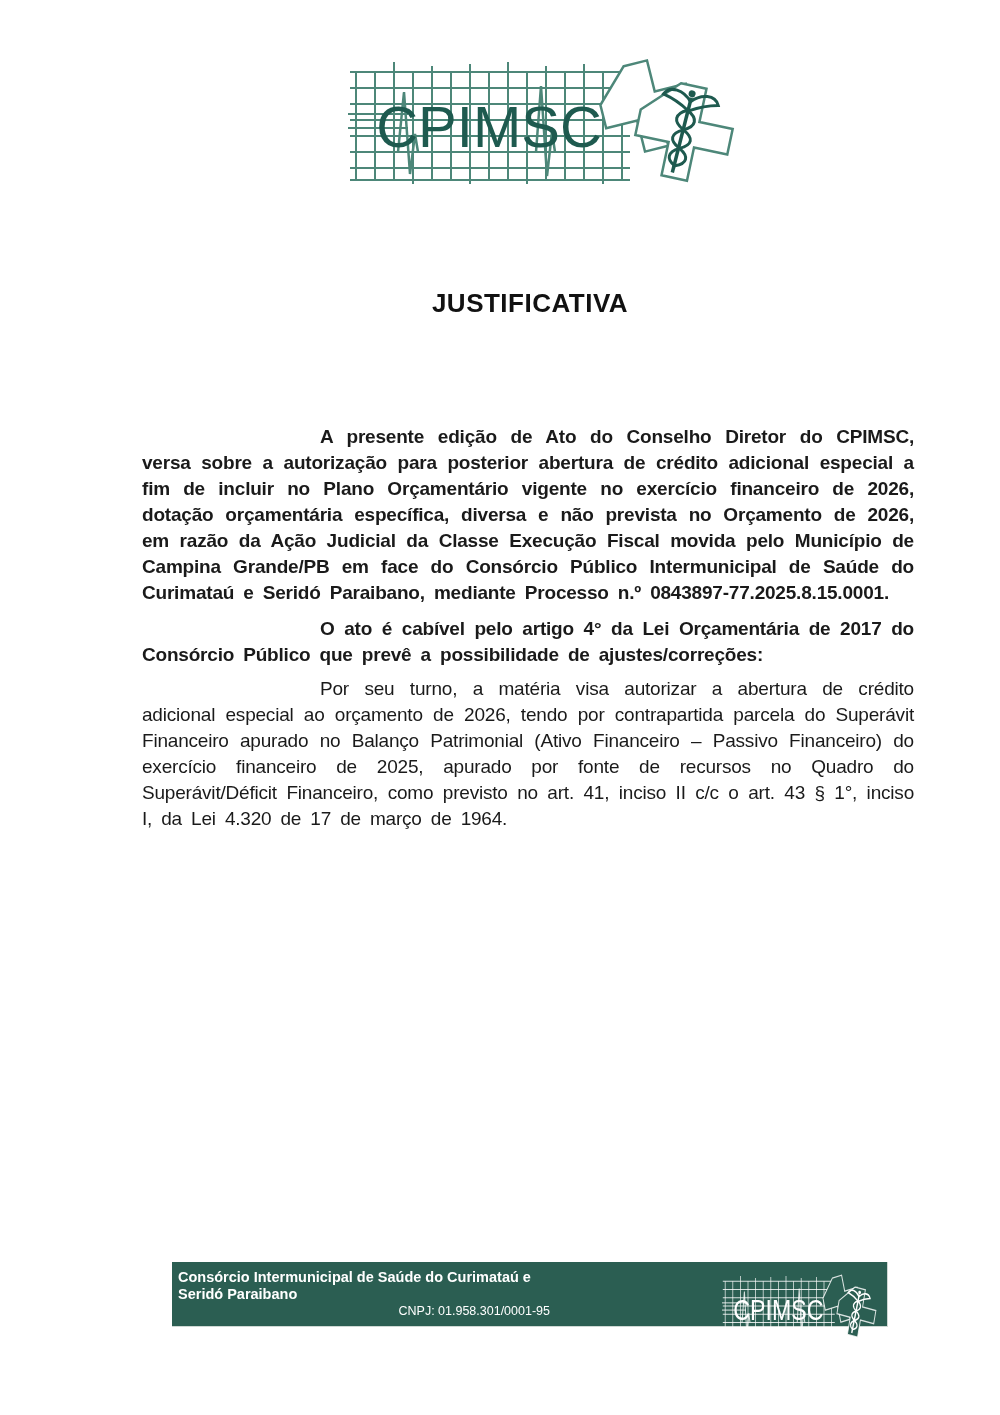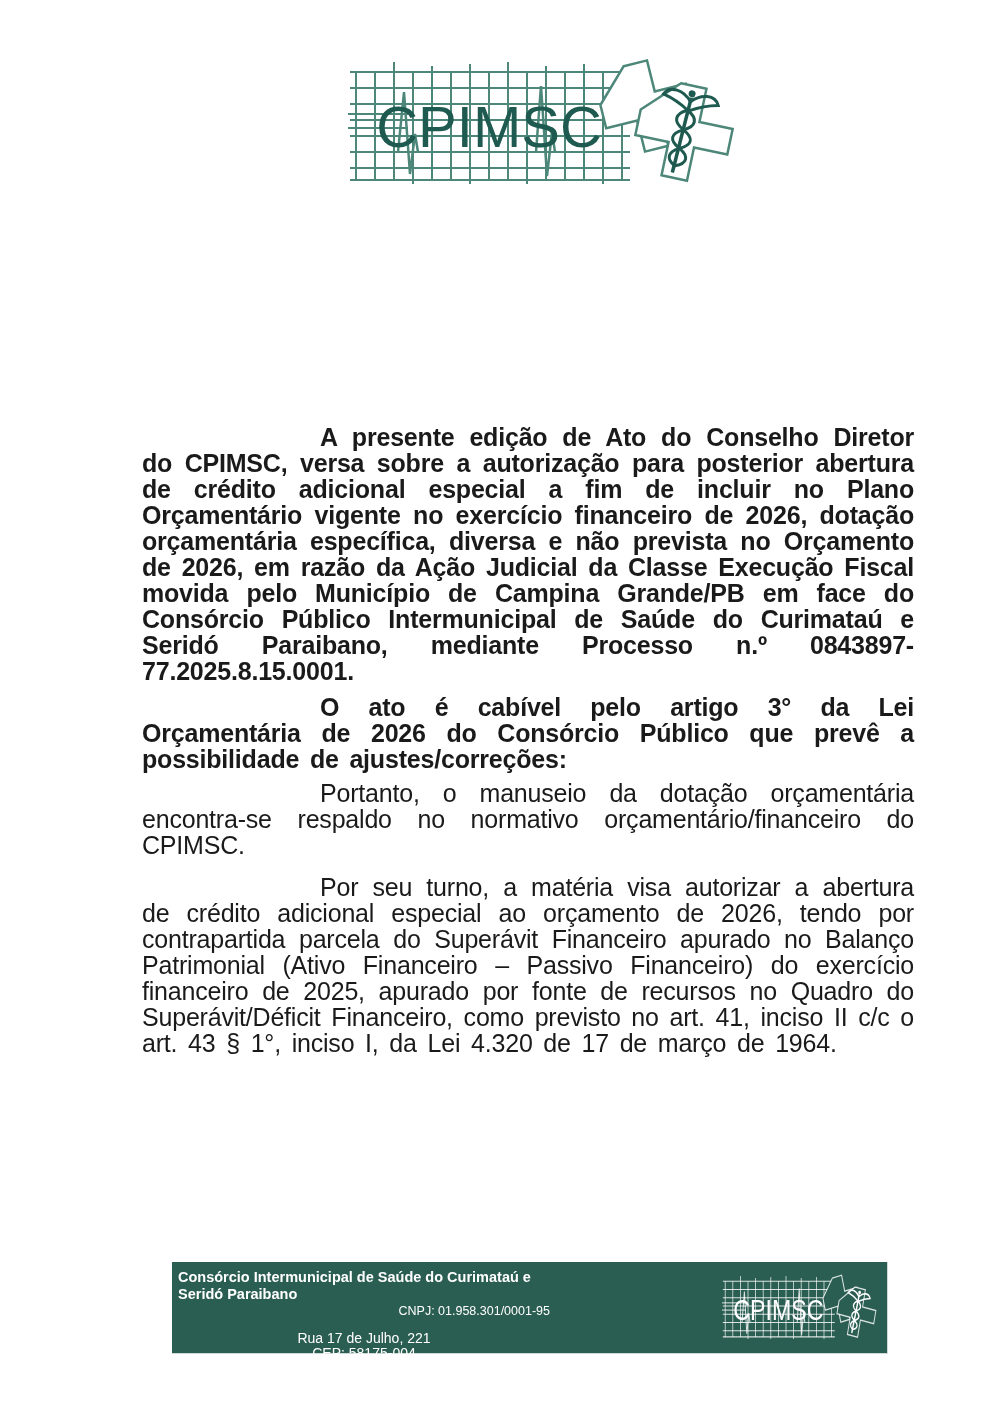--- a/index.html
+++ b/index.html
@@ -28,21 +28,21 @@
   .doc-title {
     position:absolute; left:145px; top:288px; width:770px;
     text-align:center;
     font-size:26px; font-weight:bold; letter-spacing:.5px;
     color:#111;
   }
 
   
   .doc-body {
     position:absolute; left:142px; top:424px; width:772px;
-    font-size:25px; line-height:26px;
+    font-size:19px; line-height:26px;
     text-align:justify;
     word-spacing:4px;
     letter-spacing:-.2px;
   }
   .doc-body p { text-indent:178px; }
   .p-bold { font-weight:bold; }
   .p-regular { font-weight:normal; }
   .p1 { margin-bottom:10px; }
   .p2 { margin-bottom:8px; }
   .p3 { margin-bottom:16px; }
@@ -50,21 +50,21 @@
   .quote {
     margin:0 0 20px 228px;
     text-indent:0 !important;
     font-weight:bold; font-style:italic;
     line-height:25px;
   }
 
   
   .footer {
     position:absolute; left:172px; top:1262px;
-    width:716px; height:92px;
+    width:716px; height:65px;
     background:#2b5e52;
     color:#ffffff;
     border:1px solid #cfd8d4;
     border-left:none; border-top:none;
   }
   .footer-info {
     position:absolute; left:6px; top:7px; width:372px;
     line-height:15px;
   }
   .footer-org  { font-size:14.5px; font-weight:bold; text-align:left; line-height:17px; }
@@ -134,25 +134,25 @@
 </svg>
 
 <div class="page">
 
   <div class="logo-header">
     <svg class="logo-svg logo-teal" viewBox="0 0 400 130">
       <use href="#cpimsc-logo"></use>
     </svg>
   </div>
 
+  <h1 class="doc-title">JUSTIFICATIVA</h1>
 
   <div class="doc-body">
     <p class="p-bold p1">A presente edição de Ato do Conselho Diretor do CPIMSC, versa sobre a autorização para posterior abertura de crédito adicional especial a fim de incluir no Plano Orçamentário vigente no exercício financeiro de 2026, dotação orçamentária específica, diversa e não prevista no Orçamento de 2026, em razão da Ação Judicial da Classe Execução Fiscal movida pelo Município de Campina Grande/PB em face do Consórcio Público Intermunicipal de Saúde do Curimataú e Seridó Paraibano, mediante Processo n.º 0843897-77.2025.8.15.0001.</p>
-    <p class="p-bold p2">O ato é cabível pelo artigo 3° da Lei Orçamentária de 2026 do Consórcio Público que prevê a possibilidade de ajustes/correções:</p>
-    <p class="p-regular p3">Portanto, o manuseio da dotação orçamentária encontra-se respaldo no normativo orçamentário/financeiro do CPIMSC.</p>
+    <p class="p-bold p2">O ato é cabível pelo artigo 4° da Lei Orçamentária de 2017 do Consórcio Público que prevê a possibilidade de ajustes/correções:</p>
     <p class="p-regular p4">Por seu turno, a matéria visa autorizar a abertura de crédito adicional especial ao orçamento de 2026, tendo por contrapartida parcela do Superávit Financeiro apurado no Balanço Patrimonial (Ativo Financeiro – Passivo Financeiro) do exercício financeiro de 2025, apurado por fonte de recursos no Quadro do Superávit/Déficit Financeiro, como previsto no art. 41, inciso II c/c o art. 43 § 1°, inciso I, da Lei 4.320 de 17 de março de 1964.</p>
   </div>
 
   <div class="footer">
     <div class="footer-info">
       <div class="footer-org">Consórcio Intermunicipal de Saúde do Curimataú e Seridó Paraibano</div>
       <div class="footer-cnpj">CNPJ: 01.958.301/0001-95</div>
       <div class="footer-address">
         <div>Rua 17 de Julho, 221</div>
         <div>CEP: 58175-004</div>

